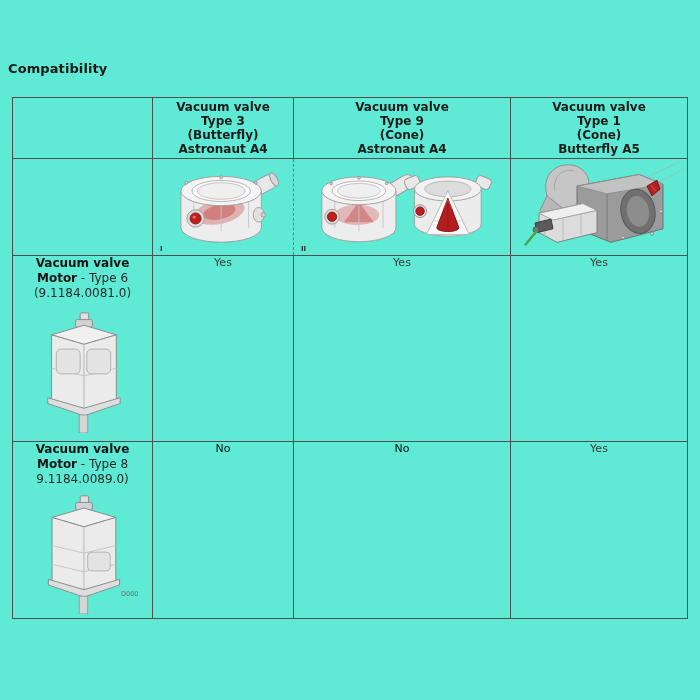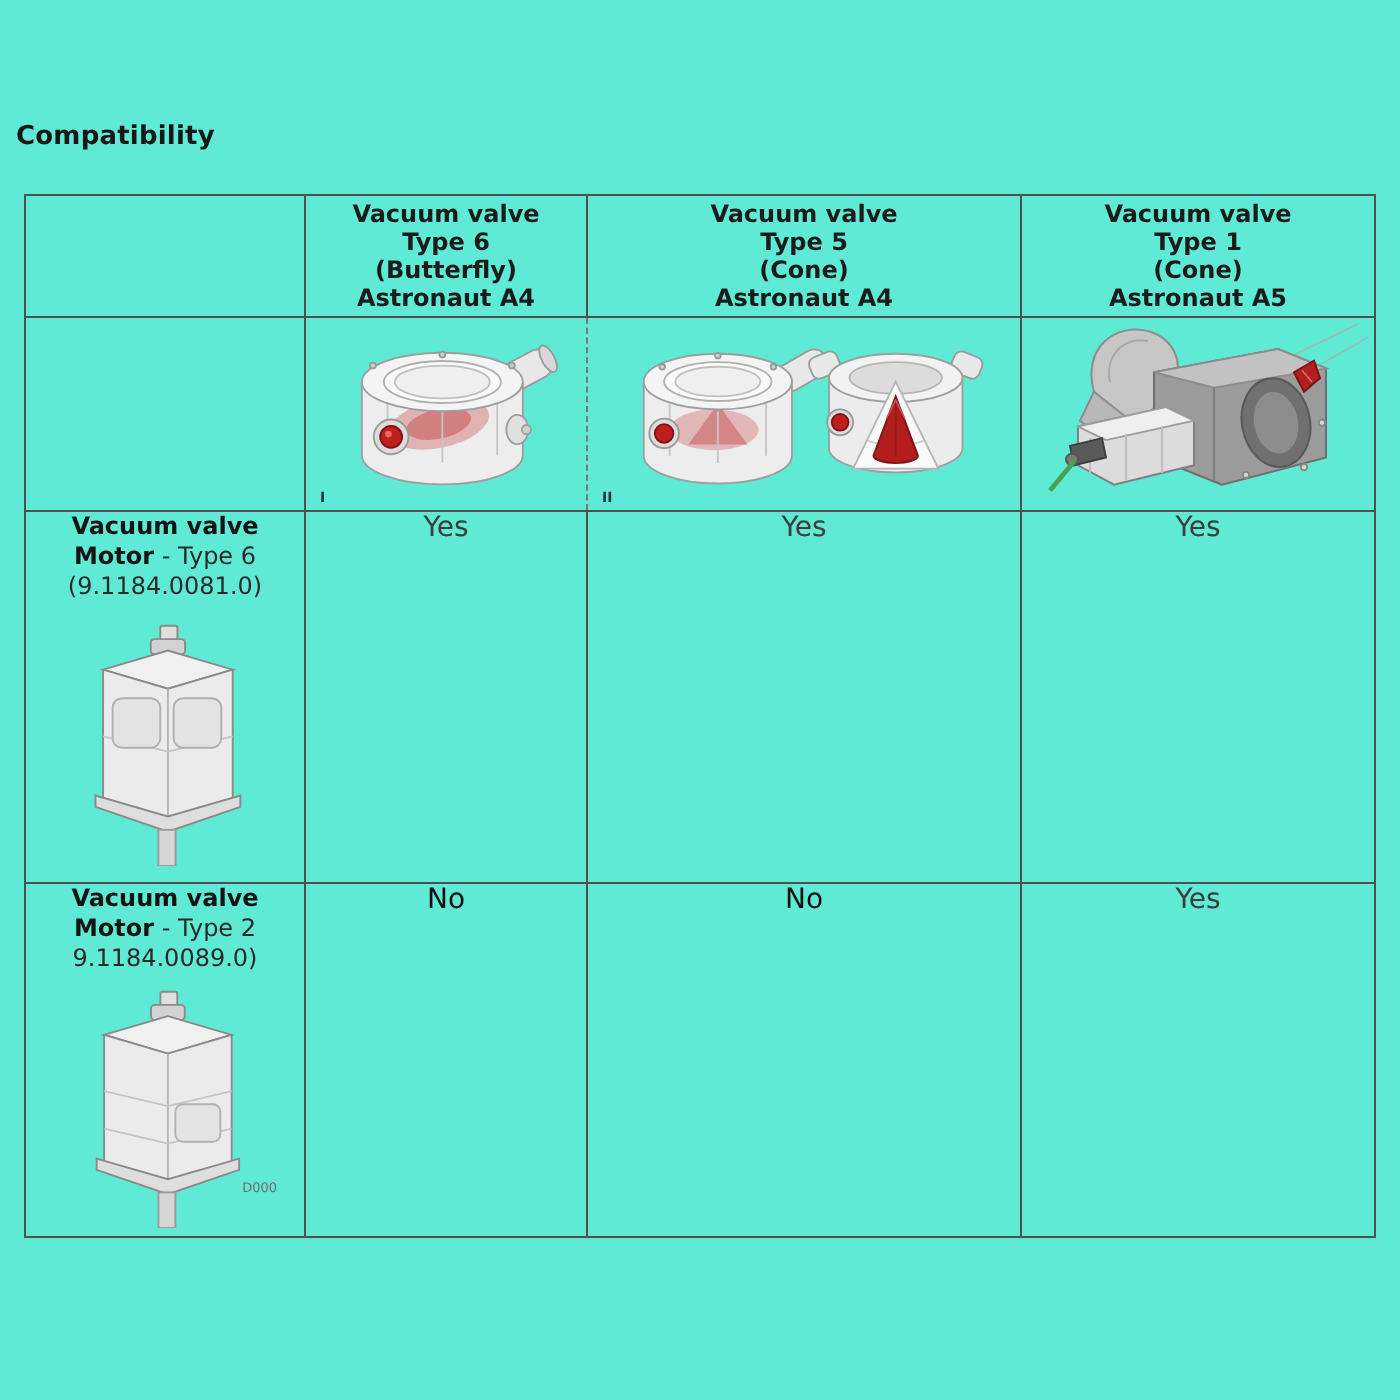--- a/index.html
+++ b/index.html
@@ -42,21 +42,21 @@
   td.rowlab { text-align:center; font-size:12px; line-height:15px; color:#2a2a2a; padding-top:5px; }
   td.rowlab .b { font-weight:bold; color:#141414; }
   .motorwrap { position:relative; width:96px; margin:10px auto 0 auto; }
   tr.r-m3 .motorwrap { margin-top:7px; }
   .motor-figlabel {
     position:absolute; right:-8px; bottom:16px;
     font-size:6.5px; color:#6e6e6e;
   }
   td.val {
     text-align:center; vertical-align:middle;
-    font-size:14px; color:#3d3d3d;
+    font-size:11px; color:#3d3d3d;
   }
   td.val.boldval { font-weight:normal; color:#101010; }
 </style>
 </head>
 <body>
 
 <div class="page">
 
   <div class="page-title">Compatibility</div>
 
@@ -66,35 +66,35 @@
         <col style="width:141px">
         <col style="width:217px">
         <col style="width:177px">
     </colgroup>
 
     <tbody>
         <tr class="r-head">
       <td></td>
       <td>
         <div>Vacuum valve</div>
-        <div>Type 6</div>
+        <div>Type 3</div>
         <div>(Butterfly)</div>
         <div>Astronaut A4</div>
       </td>
       <td>
         <div>Vacuum valve</div>
-        <div>Type 5</div>
+        <div>Type 9</div>
         <div>(Cone)</div>
         <div>Astronaut A4</div>
       </td>
       <td>
         <div>Vacuum valve</div>
         <div>Type 1</div>
         <div>(Cone)</div>
-        <div>Astronaut A5</div>
+        <div>Butterfly A5</div>
       </td>
     </tr>
 
     <tr class="r-img">
       <td></td>
 
       <td class="dash-right">
         <div class="imgwrap">
 
           <svg width="128" height="88" viewBox="0 0 140 95">
@@ -227,21 +227,21 @@
       <td class="val">Yes</td>
       <td class="val">Yes</td>
     </tr>
 
     <tr class="r-m3">
       <td class="rowlab">
         <div>
           <span class="b">Vacuum valve</span>
         </div>
         <div>
-          <span class="b">Motor</span><span> - Type 2</span>
+          <span class="b">Motor</span><span> - Type 8</span>
         </div>
         <div>9.1184.0089.0)</div>
         <div class="motorwrap">
           
           <svg width="96" height="120" viewBox="0 0 100 128">
             <rect x="47" y="2" width="9" height="12" rx="1" fill="#e0e0e0" stroke="#8a8a8a"></rect>
             <rect x="42" y="9" width="18" height="8" rx="2" fill="#d2d2d2" stroke="#8a8a8a"></rect>
             <polygon points="17,25 51,15 85,25 51,35" fill="#f0f0f0" stroke="#8a8a8a"></polygon>
             <polygon points="17,25 17,93 51,103 85,93 85,25 51,35" fill="#ebebeb" stroke="#8a8a8a"></polygon>
             <line x1="51" y1="35" x2="51" y2="103" stroke="#b5b5b5"></line>

